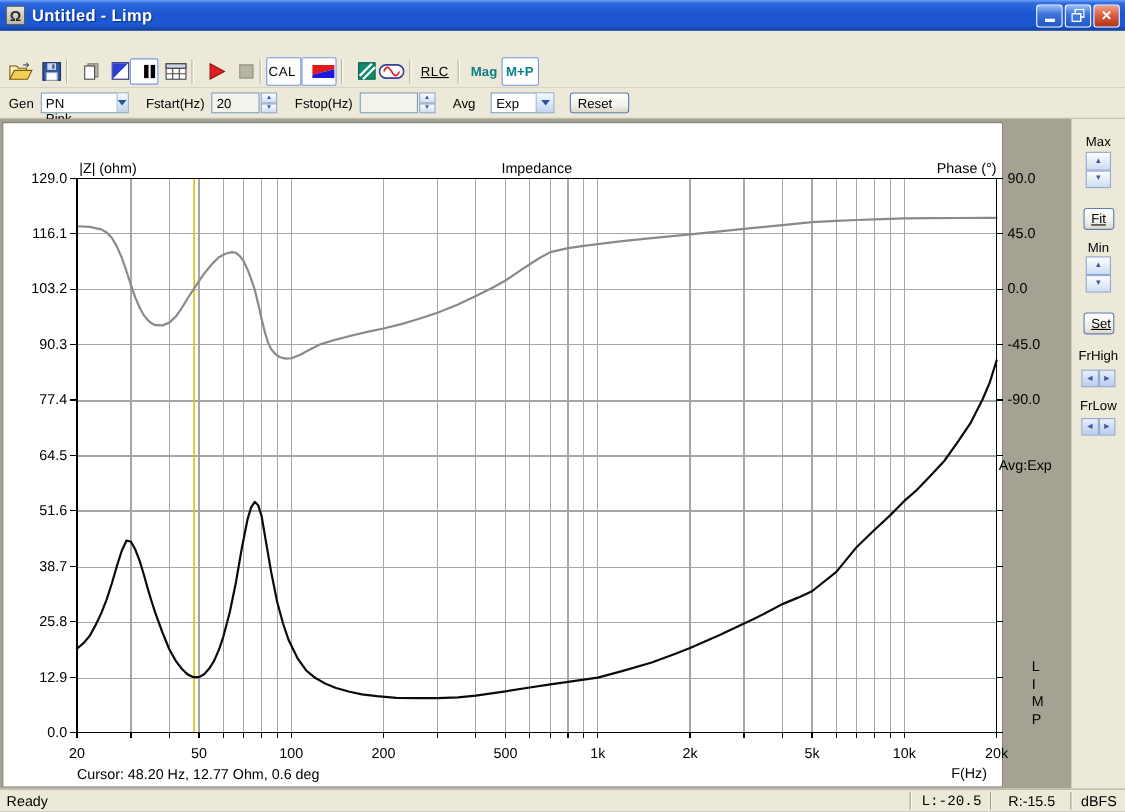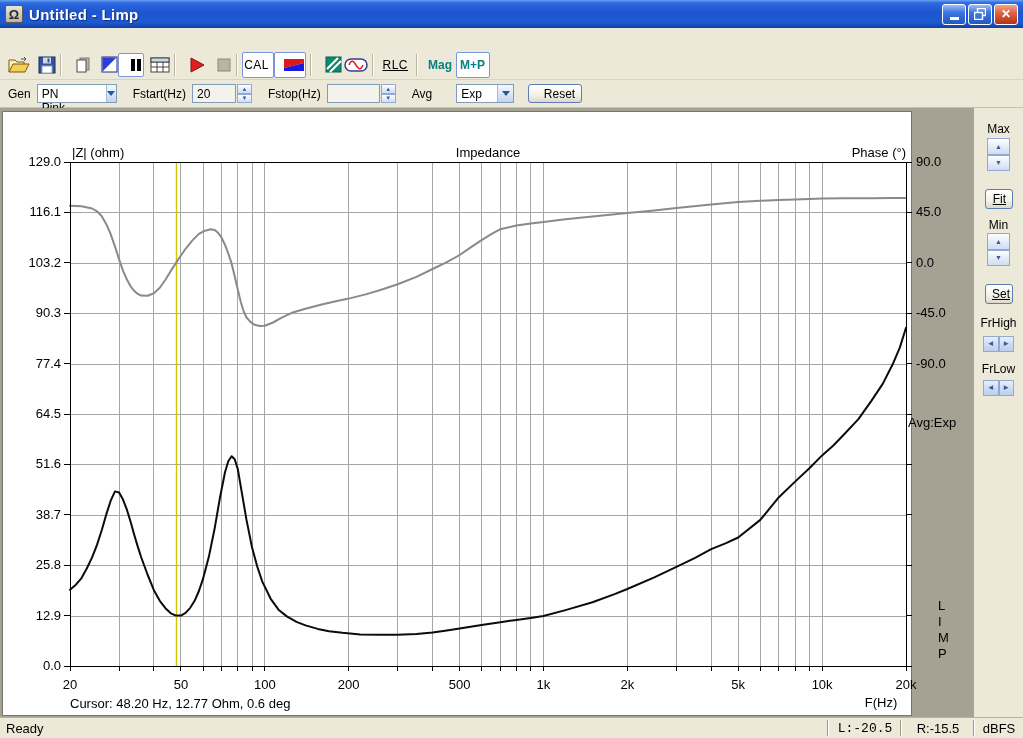--- a/index.html
+++ b/index.html
@@ -44,21 +44,21 @@
   .combo{background:#fff;border:1px solid #7f9db9;height:19px;display:flex;align-items:stretch;}
   .combo .ctxt{padding:2px 4px;font-size:12px;}
   .combo .cbtn{width:16px;margin-left:auto;border-left:1px solid #a5bad5;
     background:linear-gradient(180deg,#f4f8fd,#c3d4ef);display:flex;align-items:center;justify-content:center;}
   .tri-dn{width:0;height:0;border-left:4px solid transparent;border-right:4px solid transparent;
     border-top:5px solid #27569d;}
   .spin{width:15px;height:19px;display:flex;flex-direction:column;margin-left:1px;}
   .spin span{flex:1;background:linear-gradient(180deg,#fdfeff,#cfdcf3);border:1px solid #93a9d1;
     display:flex;align-items:center;justify-content:center;font-size:6px;color:#3f5a9d;line-height:1;}
   .xpbtn{background:linear-gradient(180deg,#ffffff,#f2f1e9 60%,#dcd8ca);border:1px solid #5f7cb5;
-    border-radius:3px;font:12px "Liberation Sans",sans-serif;text-align:right;color:#000;}
+    border-radius:3px;font:12px "Liberation Sans",sans-serif;text-align:left;color:#000;}
 
   
   .workarea{position:absolute;left:0;top:108px;width:1023px;height:609px;background:#a5a193;}
   .chart-panel{position:absolute;left:2px;top:3px;width:910px;height:605px;background:#fff;
     border:1px solid #77756c;}
   .chart-panel svg{display:block;}
 
   
   .sidepanel{position:absolute;left:974px;top:108px;width:49px;height:609px;background:#ece9d8;
     font-size:12px;color:#000;}
@@ -206,21 +206,21 @@
     <span class="spin">
         <span>▲</span>
         <span>▼</span>
       </span>
     <span style="margin-left:16px;margin-right:6px;">Fstop(Hz)</span>
     <input class="edit" style="width: 48px; padding-left: 47px;" value="20000">
     <span class="spin">
         <span>▲</span>
         <span>▼</span>
       </span>
-    <span style="margin-left:16px;margin-right:24px;">Avg</span>
+    <span style="margin-left:16px;margin-right:14px;">Avg</span>
     <span class="combo" style="width:58px;">
       <span class="ctxt">Exp</span>
       <span class="cbtn">
           <span class="tri-dn"></span>
         </span>
     </span>
     <button class="xpbtn" style="width:54px;height:19px;margin-left:14px;">Reset</button>
   </div>
 
   <div class="workarea">

